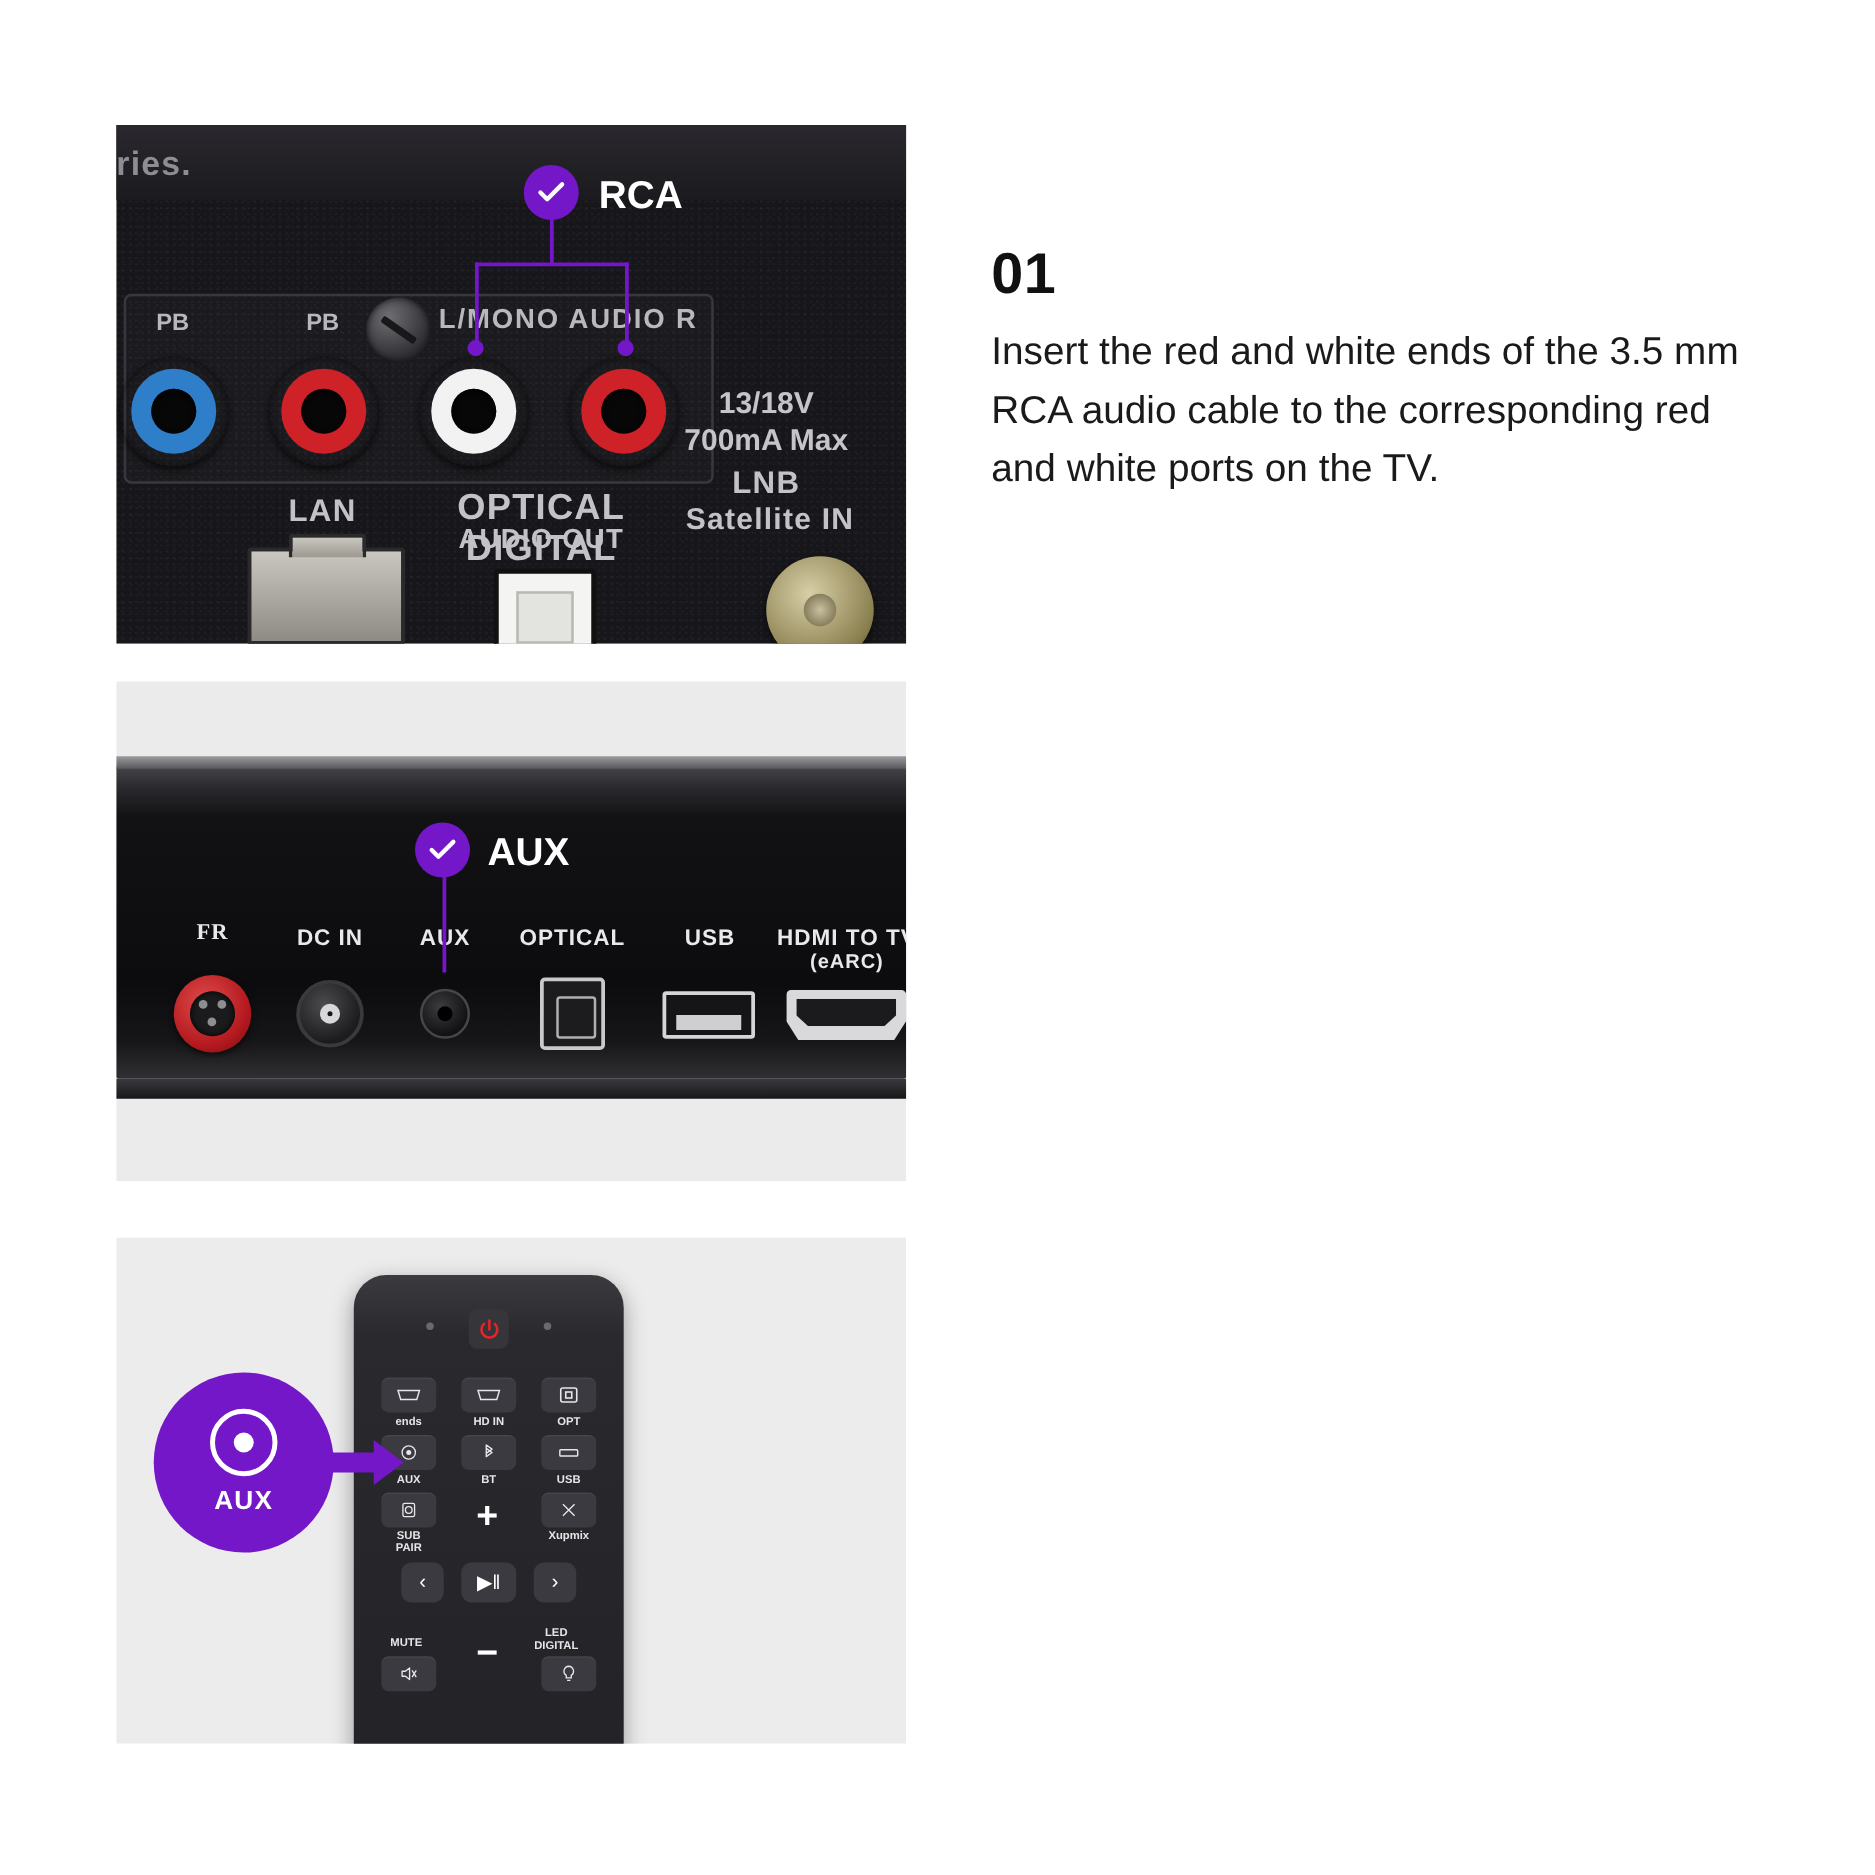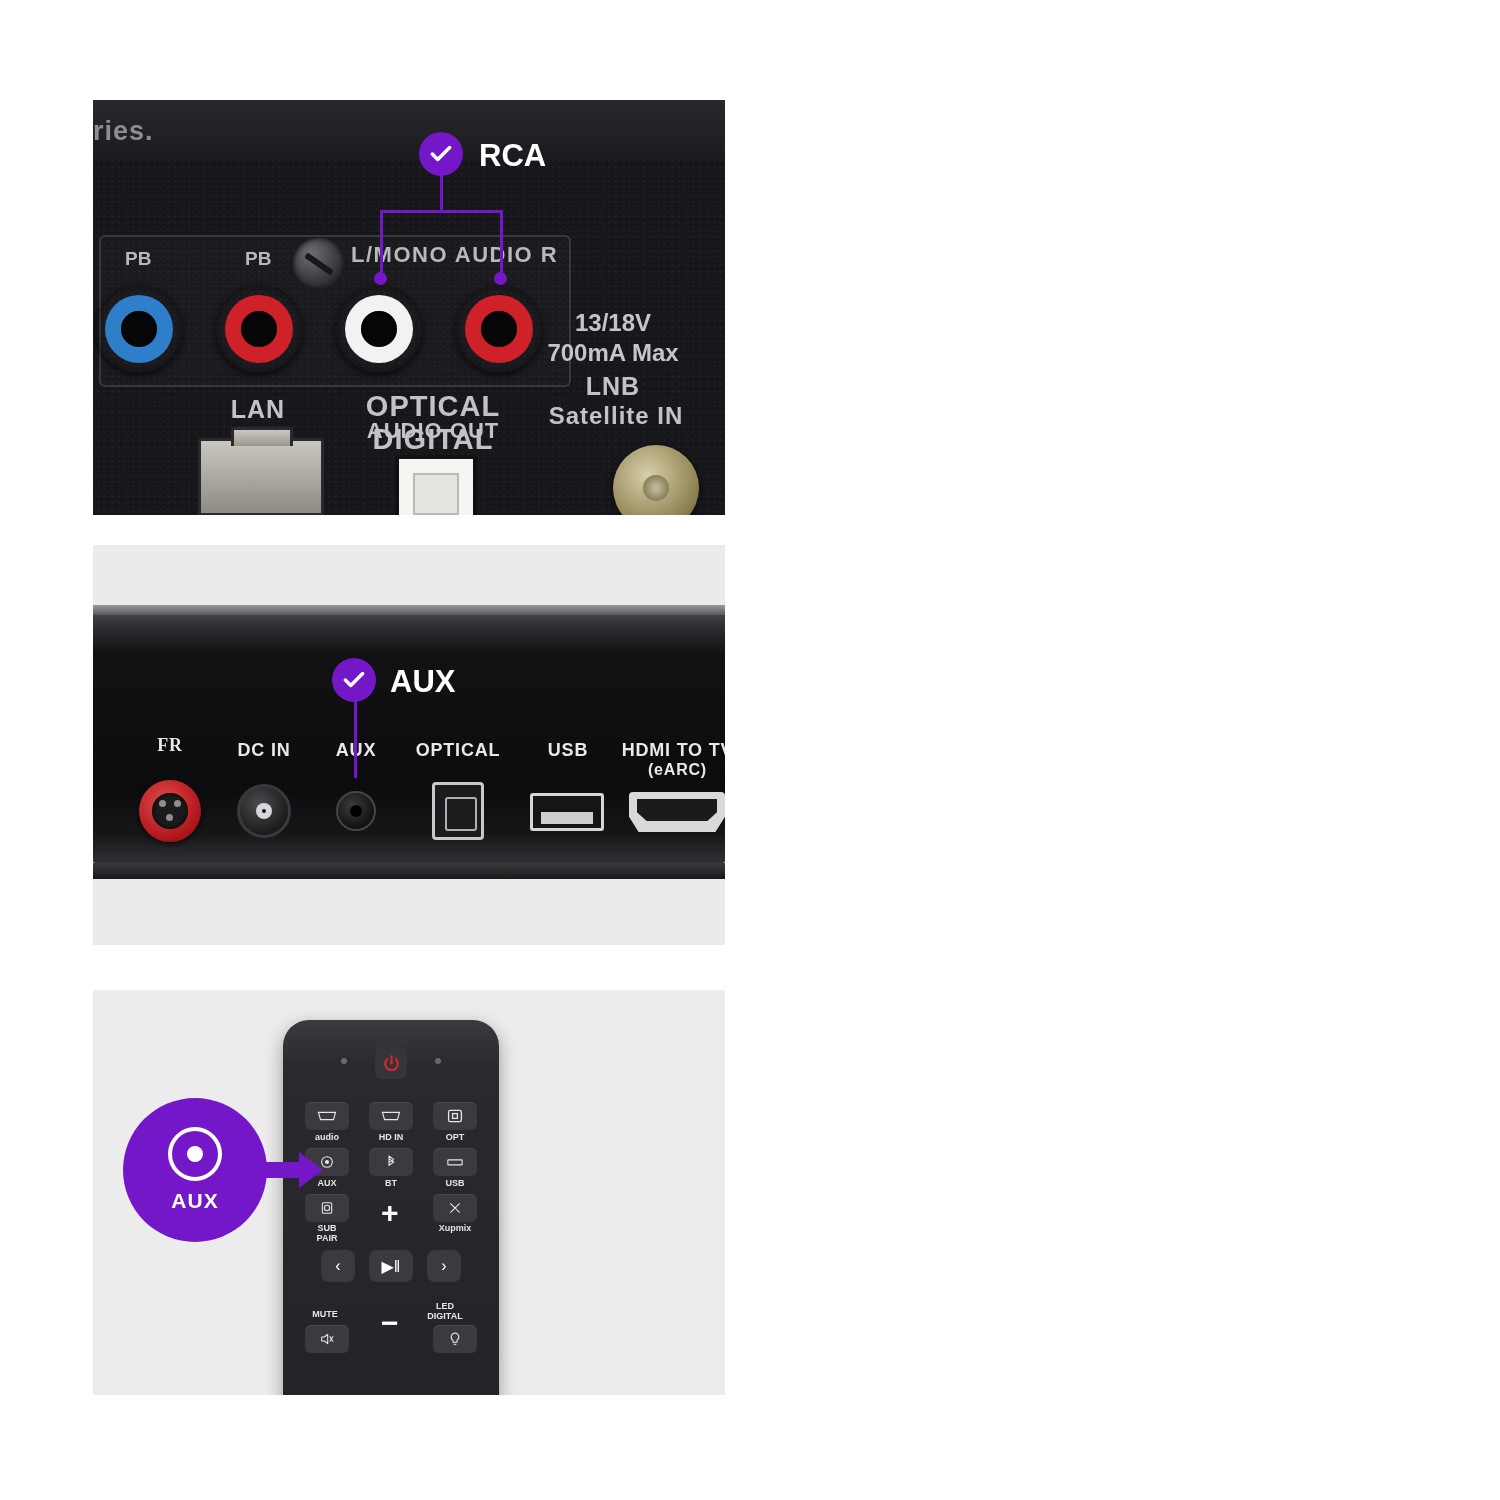--- a/index.html
+++ b/index.html
@@ -440,20 +440,22 @@
         <div class="check-badge" style="left:326px; top:32px;">
           <svg viewBox="0 0 24 24">
               <path d="M20 6L9 17l-5-5" fill="none" stroke="#ffffff" stroke-width="3.2" stroke-linecap="round" stroke-linejoin="round"></path>
             </svg>
         </div>
         <div class="callout-label" style="left:386px; top:38px;">RCA</div>
       </div>
     </div>
 
     <div class="text-col">
+      <div class="step-number">01</div>
+      <div class="step-body">Insert the red and white ends of the 3.5 mm RCA audio cable to the corresponding red and white ports on the TV.</div>
     </div>
   </div>
 
   <div class="step step-2">
     <div class="figure">
       <div class="sb-bg"></div>
       <div class="sb-body"></div>
       <div class="sb-topline"></div>
       <div class="sb-bottomline"></div>
 
@@ -512,21 +514,21 @@
             <path d="M12 3v9" stroke="#e0262c" stroke-width="2.6" stroke-linecap="round" fill="none"></path>
             <path d="M6.5 6.5a8 8 0 1 0 11 0" stroke="#e0262c" stroke-width="2.6" stroke-linecap="round" fill="none"></path>
           </svg>
         </div>
 
         <div class="rbtn" style="left:22px; top:82px;">
           <svg viewBox="0 0 28 16">
               <path d="M2 3h24l-3 10H5z" fill="none" stroke="#e7e7ea" stroke-width="1.6"></path>
             </svg>
         </div>
-        <div class="rlabel" style="left:14px; top:113px;">audio</div>
+        <div class="rlabel" style="left:14px; top:113px;">ends</div>
 
         <div class="rbtn" style="left:86px; top:82px;">
           <svg viewBox="0 0 28 16">
               <path d="M2 3h24l-3 10H5z" fill="none" stroke="#e7e7ea" stroke-width="1.6"></path>
             </svg>
         </div>
         <div class="rlabel" style="left:78px; top:113px;">HD IN</div>
 
         <div class="rbtn" style="left:150px; top:82px;">
           <svg viewBox="0 0 24 20">

